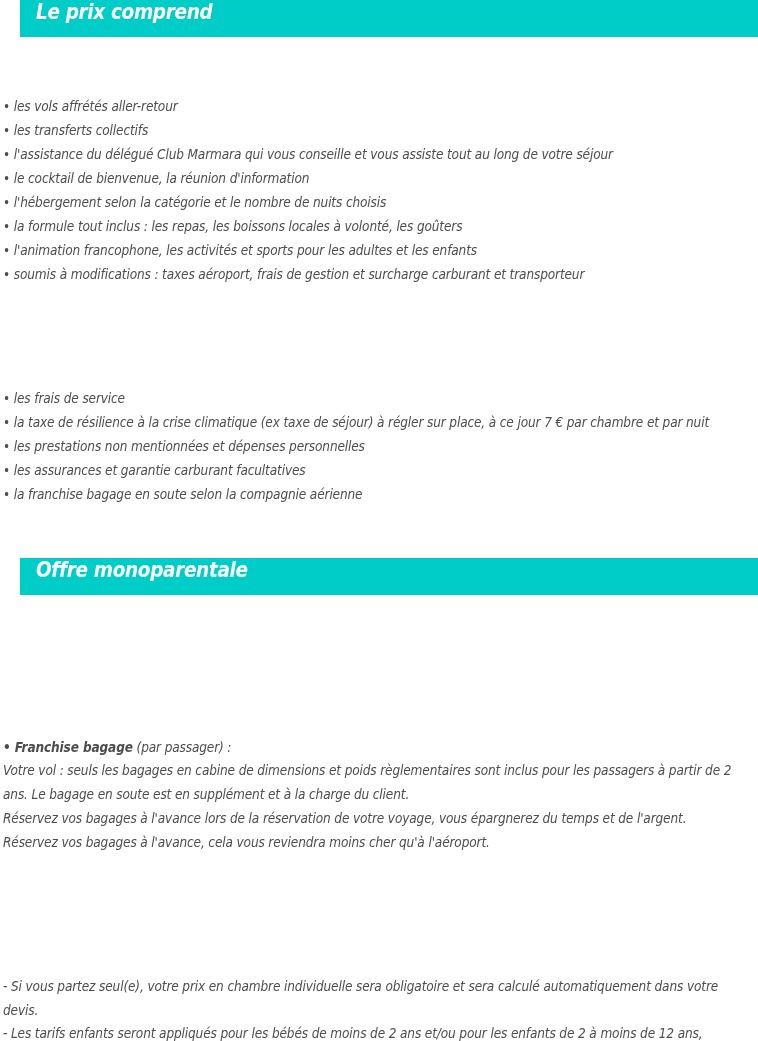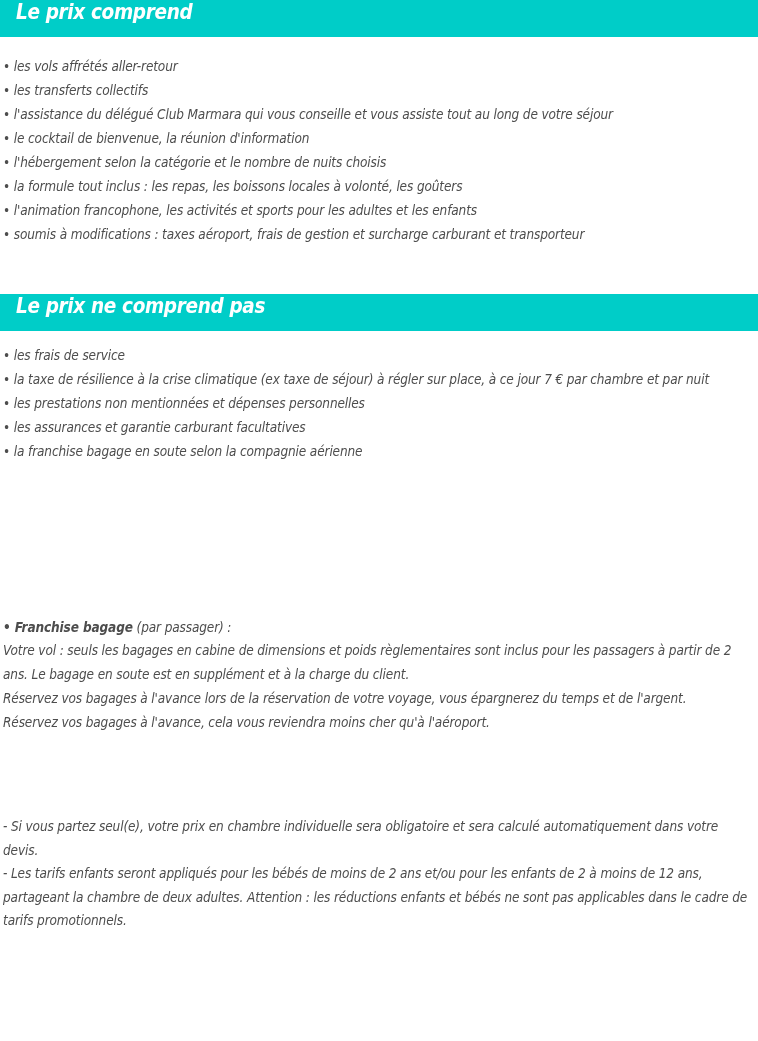--- a/index.html
+++ b/index.html
@@ -23,37 +23,39 @@
   }
 
   
   .band {
     background: #00cdc8;
     height: 37px;
     display: flex;
     align-items: center;
     padding: 0 0 12px 16px;
     box-sizing: border-box;
+    margin-left: 20px;
   }
   .band-title {
     color: #ffffff;
     font-family: "DejaVu Sans", "Liberation Sans", sans-serif;
     font-style: italic;
     font-weight: bold;
     font-size: 21px;
     line-height: 1;
     letter-spacing: -0.4px;
     transform: scaleX(0.88);
     transform-origin: left center;
     white-space: nowrap;
   }
 
   
   .body-block {
     padding: 0 4px 0 3px;
+    margin-top: 40px;
   }
   .line {
     font-family: "DejaVu Sans", "Liberation Sans", sans-serif;
     font-style: italic;
     font-size: 13.5px;
     line-height: 24px;
     color: #4d4d4d;
     letter-spacing: -0.15px;
     transform: scaleX(0.90);
     transform-origin: left center;
@@ -100,34 +102,34 @@
     <div class="line">• l'assistance du délégué Club Marmara qui vous conseille et vous assiste tout au long de votre séjour</div>
     <div class="line">• le cocktail de bienvenue, la réunion d'information</div>
     <div class="line">• l'hébergement selon la catégorie et le nombre de nuits choisis</div>
     <div class="line">• la formule tout inclus : les repas, les boissons locales à volonté, les goûters</div>
     <div class="line">• l'animation francophone, les activités et sports pour les adultes et les enfants</div>
     <div class="line">• soumis à modifications : taxes aéroport, frais de gestion et surcharge carburant et transporteur</div>
   </div>
 
   <div class="sp-gap-1"></div>
 
-  <div class="band">
-    <span class="band-title">Le prix ne comprend pas</span>
-  </div>
   <div class="sp-after-band-2"></div>
   <div class="body-block">
     <div class="line">• les frais de service</div>
     <div class="line">• la taxe de résilience à la crise climatique (ex taxe de séjour) à régler sur place, à ce jour 7 € par chambre et par nuit</div>
     <div class="line">• les prestations non mentionnées et dépenses personnelles</div>
     <div class="line">• les assurances et garantie carburant facultatives</div>
     <div class="line">• la franchise bagage en soute selon la compagnie aérienne</div>
   </div>
 
   <div class="sp-gap-2"></div>
 
+  <div class="band">
+    <span class="band-title">Offre monoparentale</span>
+  </div>
   <div class="sp-after-band-3"></div>
 
   <div class="sp-gap-3"></div>
 
   <div class="sp-after-band-4"></div>
   <div class="body-block">
     <div class="line"><span class="b">• Franchise bagage</span><span> (par passager) :</span></div>
     <div class="para">Votre vol : seuls les bagages en cabine de dimensions et poids règlementaires sont inclus pour les passagers à partir de 2 ans. Le bagage en soute est en supplément et à la charge du client.</div>
     <div class="line">Réservez vos bagages à l'avance lors de la réservation de votre voyage, vous épargnerez du temps et de l'argent.</div>
     <div class="line">Réservez vos bagages à l'avance, cela vous reviendra moins cher qu'à l'aéroport.</div>

